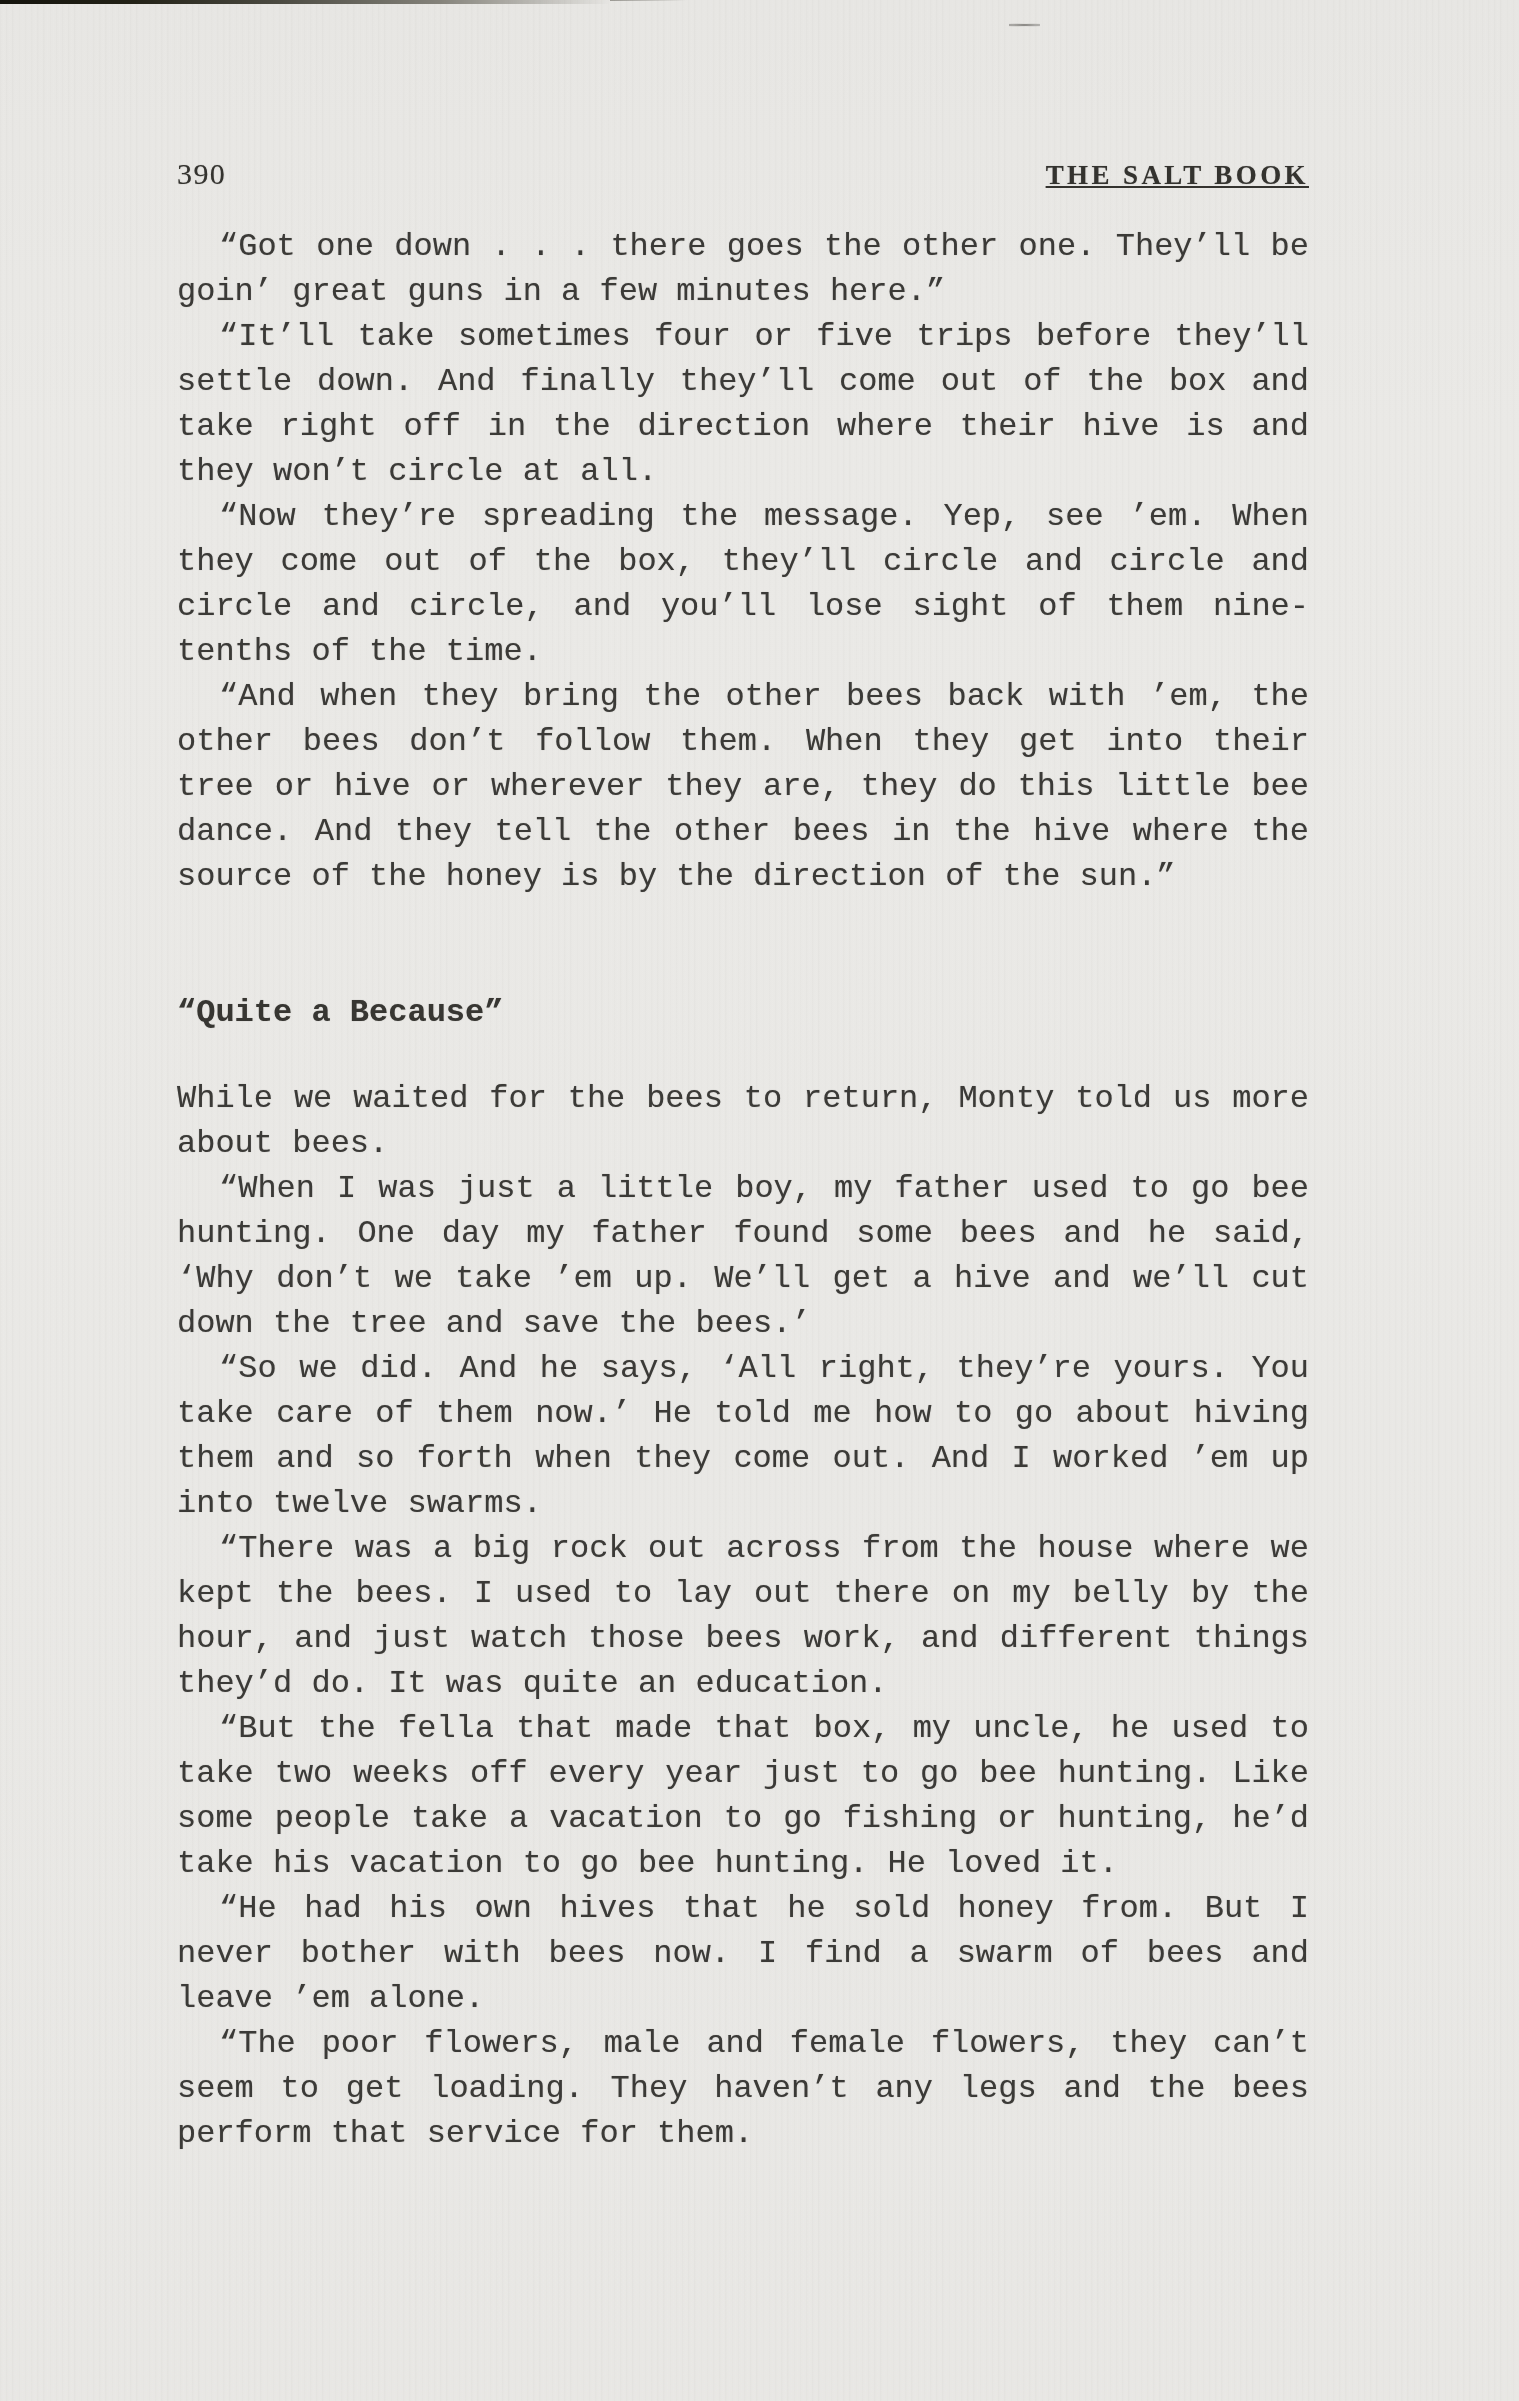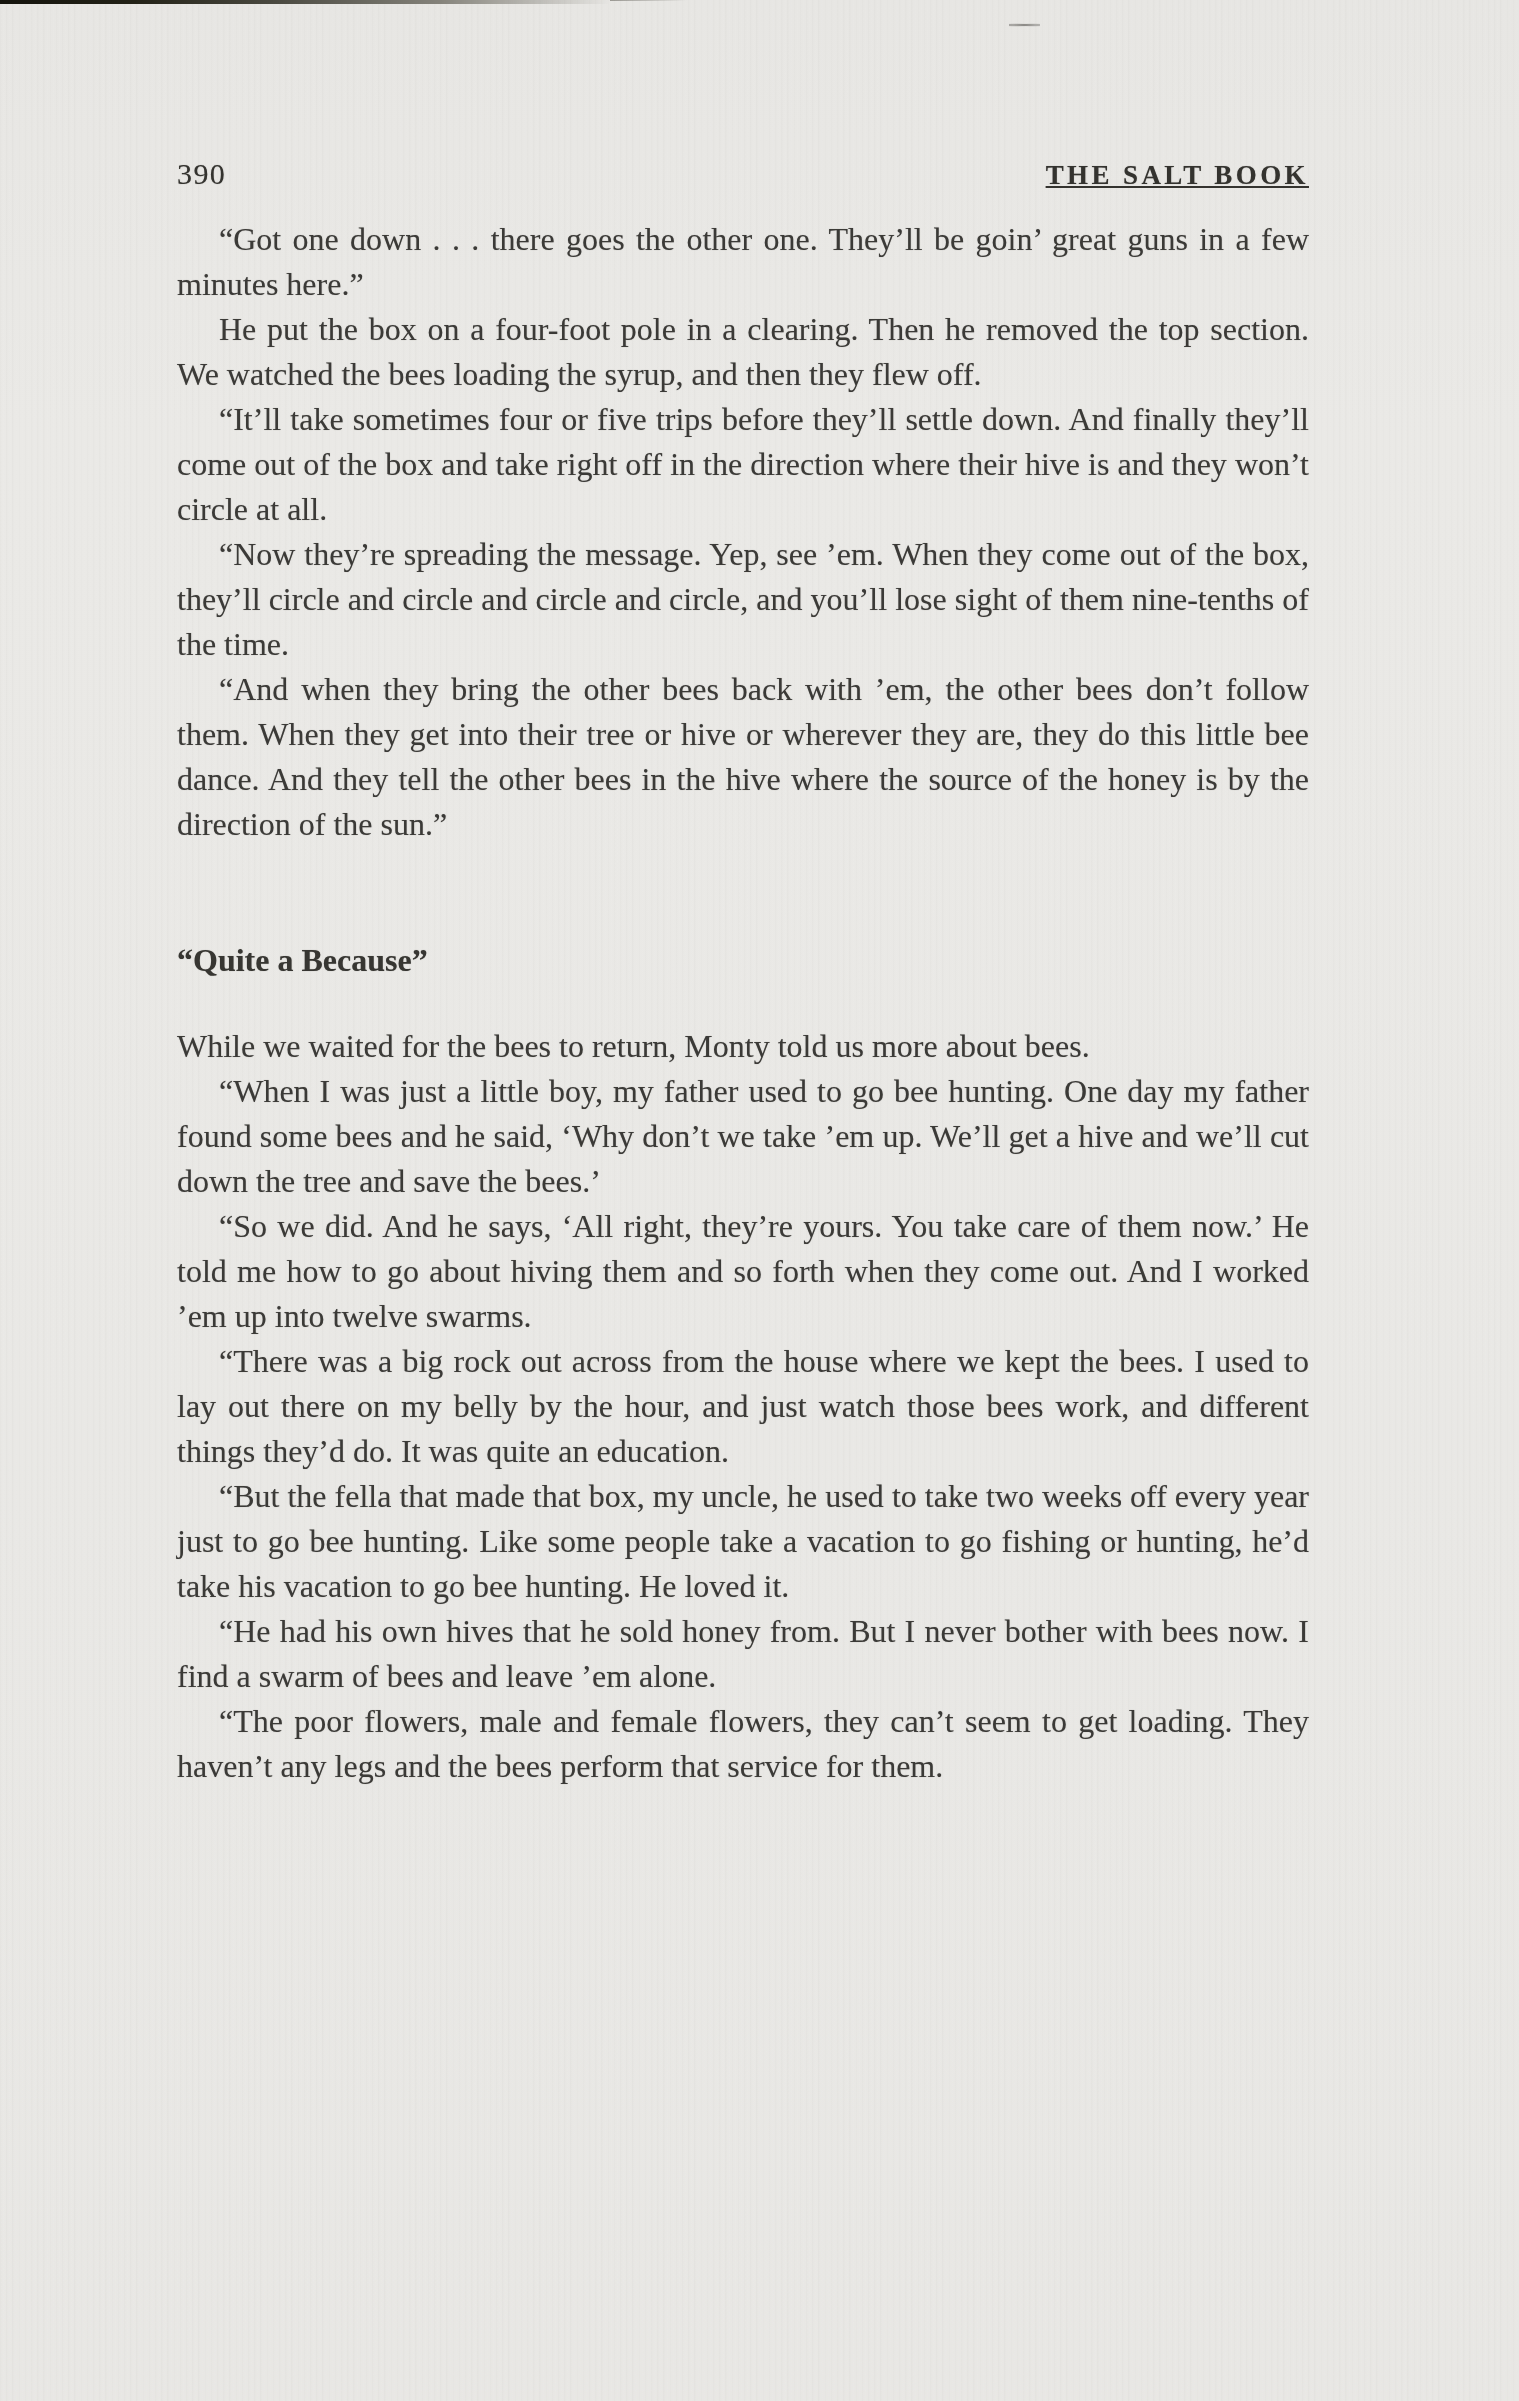--- a/index.html
+++ b/index.html
@@ -58,28 +58,29 @@
   }
   .running-title {
     font-size: 27px;
     font-weight: bold;
     letter-spacing: 3.4px;
     text-shadow: 0 0 1px rgba(52,51,47,0.4);
     text-decoration: underline;
   }
   .body-text {
     position: absolute;
-    top: 217px;
+    top: 224px;
     left: 177px;
     width: 1132px;
     font-size: 32px;
     line-height: 45px;
     text-align: justify;
     color: #3b3a37;
     text-shadow: 0 0 1px rgba(59,58,55,0.35);
+    font-family: Liberation Mono, monospace;
   }
   .body-text p {
     margin: 0;
     padding: 0;
   }
   .body-text p.indent {
     text-indent: 42px;
   }
   .section-heading {
     margin: 0;
@@ -103,21 +104,20 @@
   <div class="top-scan-strip-right"></div>
   <div class="smudge"></div>
 
   <div class="running-head">
     <span class="page-number">390</span>
     <span class="running-title">THE SALT BOOK</span>
   </div>
 
   <div class="body-text">
     <p class="indent">“Got one down . . . there goes the other one. They’ll be goin’ great guns in a few minutes here.”</p>
-    <p class="indent">He put the box on a four-foot pole in a clearing. Then he removed the top section. We watched the bees loading the syrup, and then they flew off.</p>
     <p class="indent">“It’ll take sometimes four or five trips before they’ll settle down. And finally they’ll come out of the box and take right off in the direction where their hive is and they won’t circle at all.</p>
     <p class="indent">“Now they’re spreading the message. Yep, see ’em. When they come out of the box, they’ll circle and circle and circle and circle, and you’ll lose sight of them nine-tenths of the time.</p>
     <p class="indent">“And when they bring the other bees back with ’em, the other bees don’t follow them. When they get into their tree or hive or wherever they are, they do this little bee dance. And they tell the other bees in the hive where the source of the honey is by the direction of the sun.”</p>
 
     <p class="section-heading">“Quite a Because”</p>
 
     <p>While we waited for the bees to return, Monty told us more about bees.</p>
     <p class="indent">“When I was just a little boy, my father used to go bee hunting. One day my father found some bees and he said, ‘Why don’t we take ’em up. We’ll get a hive and we’ll cut down the tree and save the bees.’</p>
     <p class="indent">“So we did. And he says, ‘All right, they’re yours. You take care of them now.’ He told me how to go about hiving them and so forth when they come out. And I worked ’em up into twelve swarms.</p>
     <p class="indent">“There was a big rock out across from the house where we kept the bees. I used to lay out there on my belly by the hour, and just watch those bees work, and different things they’d do. It was quite an education.</p>

